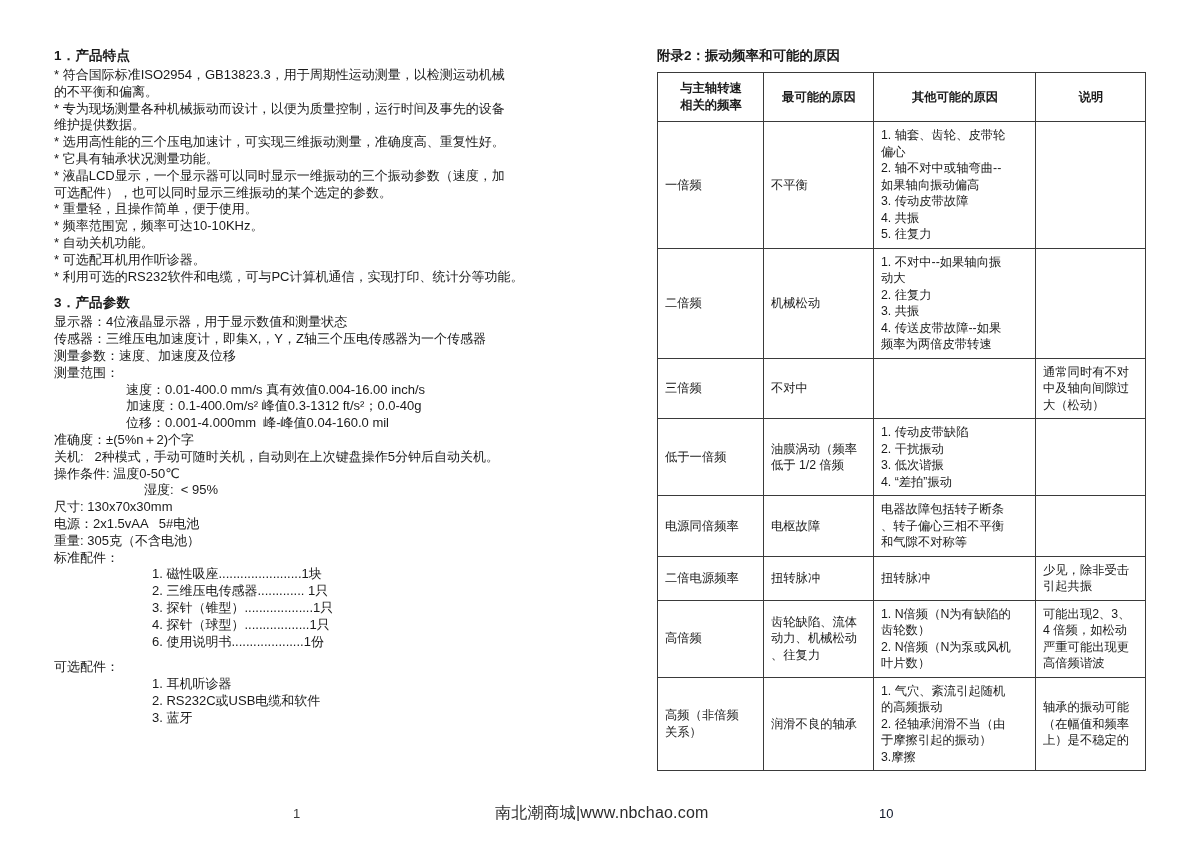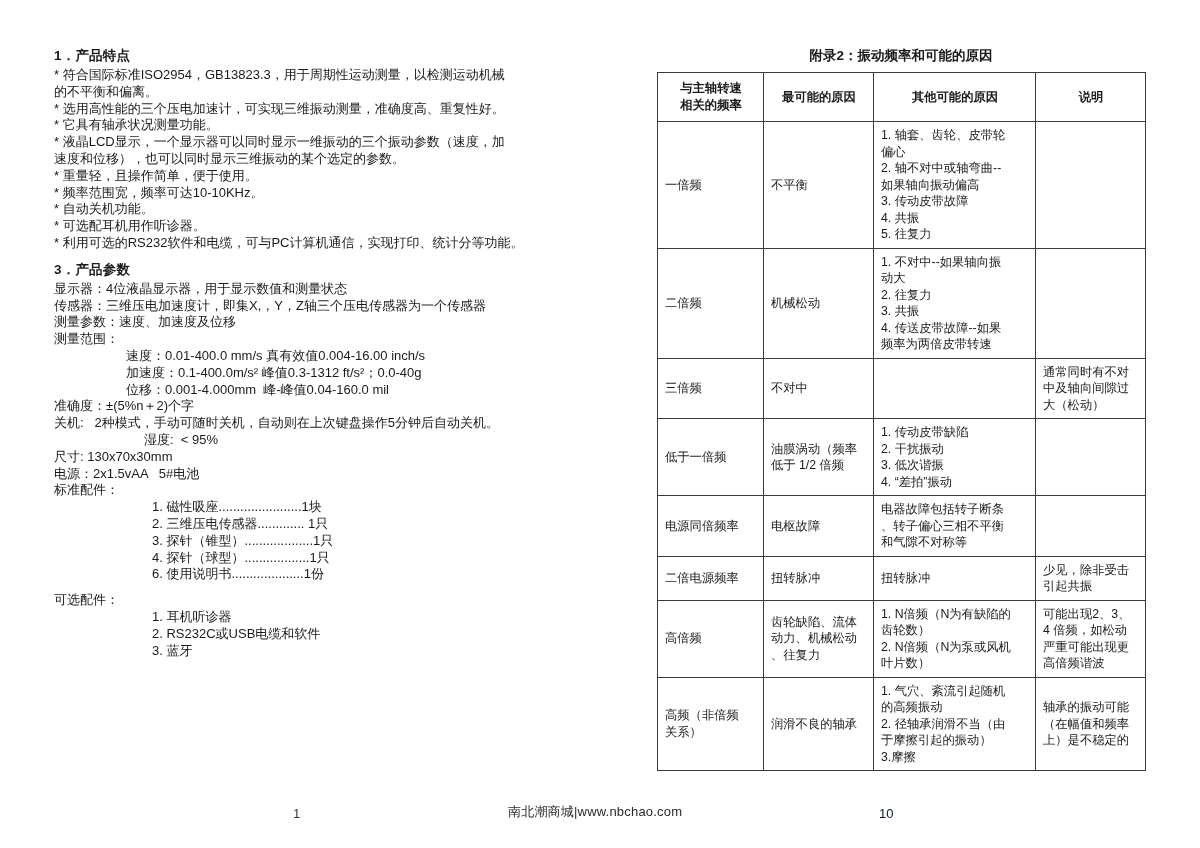--- a/index.html
+++ b/index.html
@@ -56,21 +56,20 @@
   .indent-1 { padding-left: 72px; }
   .indent-2 { padding-left: 90px; }
   .indent-3 { padding-left: 98px; }
 
   
   h2.appendix-title {
     font-size: 13.5px;
     font-weight: bold;
     margin: 0 0 7px 0;
     line-height: 18px;
-    text-align: center;
   }
   table.freq-table {
     border-collapse: collapse;
     width: 488px;
     table-layout: fixed;
     font-size: 12.3px;
   }
   table.freq-table th,
   table.freq-table td {
     border: 1px solid #3a3a3a;
@@ -110,60 +109,64 @@
   }
   .page-no-right {
     position: absolute;
     left: 879px;
     top: 0;
     font-size: 13px;
     color: #0f172a;
   }
   .watermark {
     position: absolute;
-    left: 508px;
+    left: 495px;
     top: -3px;
-    font-size: 13px;
+    font-size: 16px;
     color: #2b2b2b;
     letter-spacing: 0.2px;
   }
 </style>
 </head>
 <body>
 
 <div class="page">
 
   <div class="col-left">
 
     <h2 class="sec-title">1．产品特点</h2>
     <p class="body-line">* 符合国际标准ISO2954，GB13823.3，用于周期性运动测量，以检测运动机械
 的不平衡和偏离。</p>
+    <p class="body-line">* 专为现场测量各种机械振动而设计，以便为质量控制，运行时间及事先的设备
+维护提供数据。</p>
     <p class="body-line">* 选用高性能的三个压电加速计，可实现三维振动测量，准确度高、重复性好。</p>
     <p class="body-line">* 它具有轴承状况测量功能。</p>
     <p class="body-line">* 液晶LCD显示，一个显示器可以同时显示一维振动的三个振动参数（速度，加
-速度和位移），也可以同时显示三维振动的某个选定的参数。</p>
+可选配件），也可以同时显示三维振动的某个选定的参数。</p>
     <p class="body-line">* 重量轻，且操作简单，便于使用。</p>
     <p class="body-line">* 频率范围宽，频率可达10-10KHz。</p>
     <p class="body-line">* 自动关机功能。</p>
     <p class="body-line">* 可选配耳机用作听诊器。</p>
     <p class="body-line">* 利用可选的RS232软件和电缆，可与PC计算机通信，实现打印、统计分等功能。</p>
 
     <h2 class="sec-title second">3．产品参数</h2>
     <p class="body-line">显示器：4位液晶显示器，用于显示数值和测量状态</p>
     <p class="body-line">传感器：三维压电加速度计，即集X,，Y，Z轴三个压电传感器为一个传感器</p>
     <p class="body-line">测量参数：速度、加速度及位移</p>
     <p class="body-line">测量范围：</p>
     <p class="body-line indent-1">速度：0.01-400.0 mm/s 真有效值0.004-16.00 inch/s</p>
     <p class="body-line indent-1">加速度：0.1-400.0m/s² 峰值0.3-1312 ft/s²；0.0-40g</p>
     <p class="body-line indent-1">位移：0.001-4.000mm  峰-峰值0.04-160.0 mil</p>
     <p class="body-line">准确度：±(5%n＋2)个字</p>
     <p class="body-line">关机:   2种模式，手动可随时关机，自动则在上次键盘操作5分钟后自动关机。</p>
+    <p class="body-line">操作条件: 温度0-50℃</p>
     <p class="body-line indent-2">湿度:  &lt; 95%</p>
     <p class="body-line">尺寸: 130x70x30mm</p>
     <p class="body-line">电源：2x1.5vAA   5#电池</p>
+    <p class="body-line">重量: 305克（不含电池）</p>
     <p class="body-line">标准配件：</p>
     <p class="body-line indent-3">1. 磁性吸座.......................1块</p>
     <p class="body-line indent-3">2. 三维压电传感器............. 1只</p>
     <p class="body-line indent-3">3. 探针（锥型）...................1只</p>
     <p class="body-line indent-3">4. 探针（球型）..................1只</p>
     <p class="body-line indent-3">6. 使用说明书....................1份</p>
     <p class="body-line" style="margin-top:9px;">可选配件：</p>
     <p class="body-line indent-3">1. 耳机听诊器</p>
     <p class="body-line indent-3">2. RS232C或USB电缆和软件</p>
     <p class="body-line indent-3">3. 蓝牙</p>

